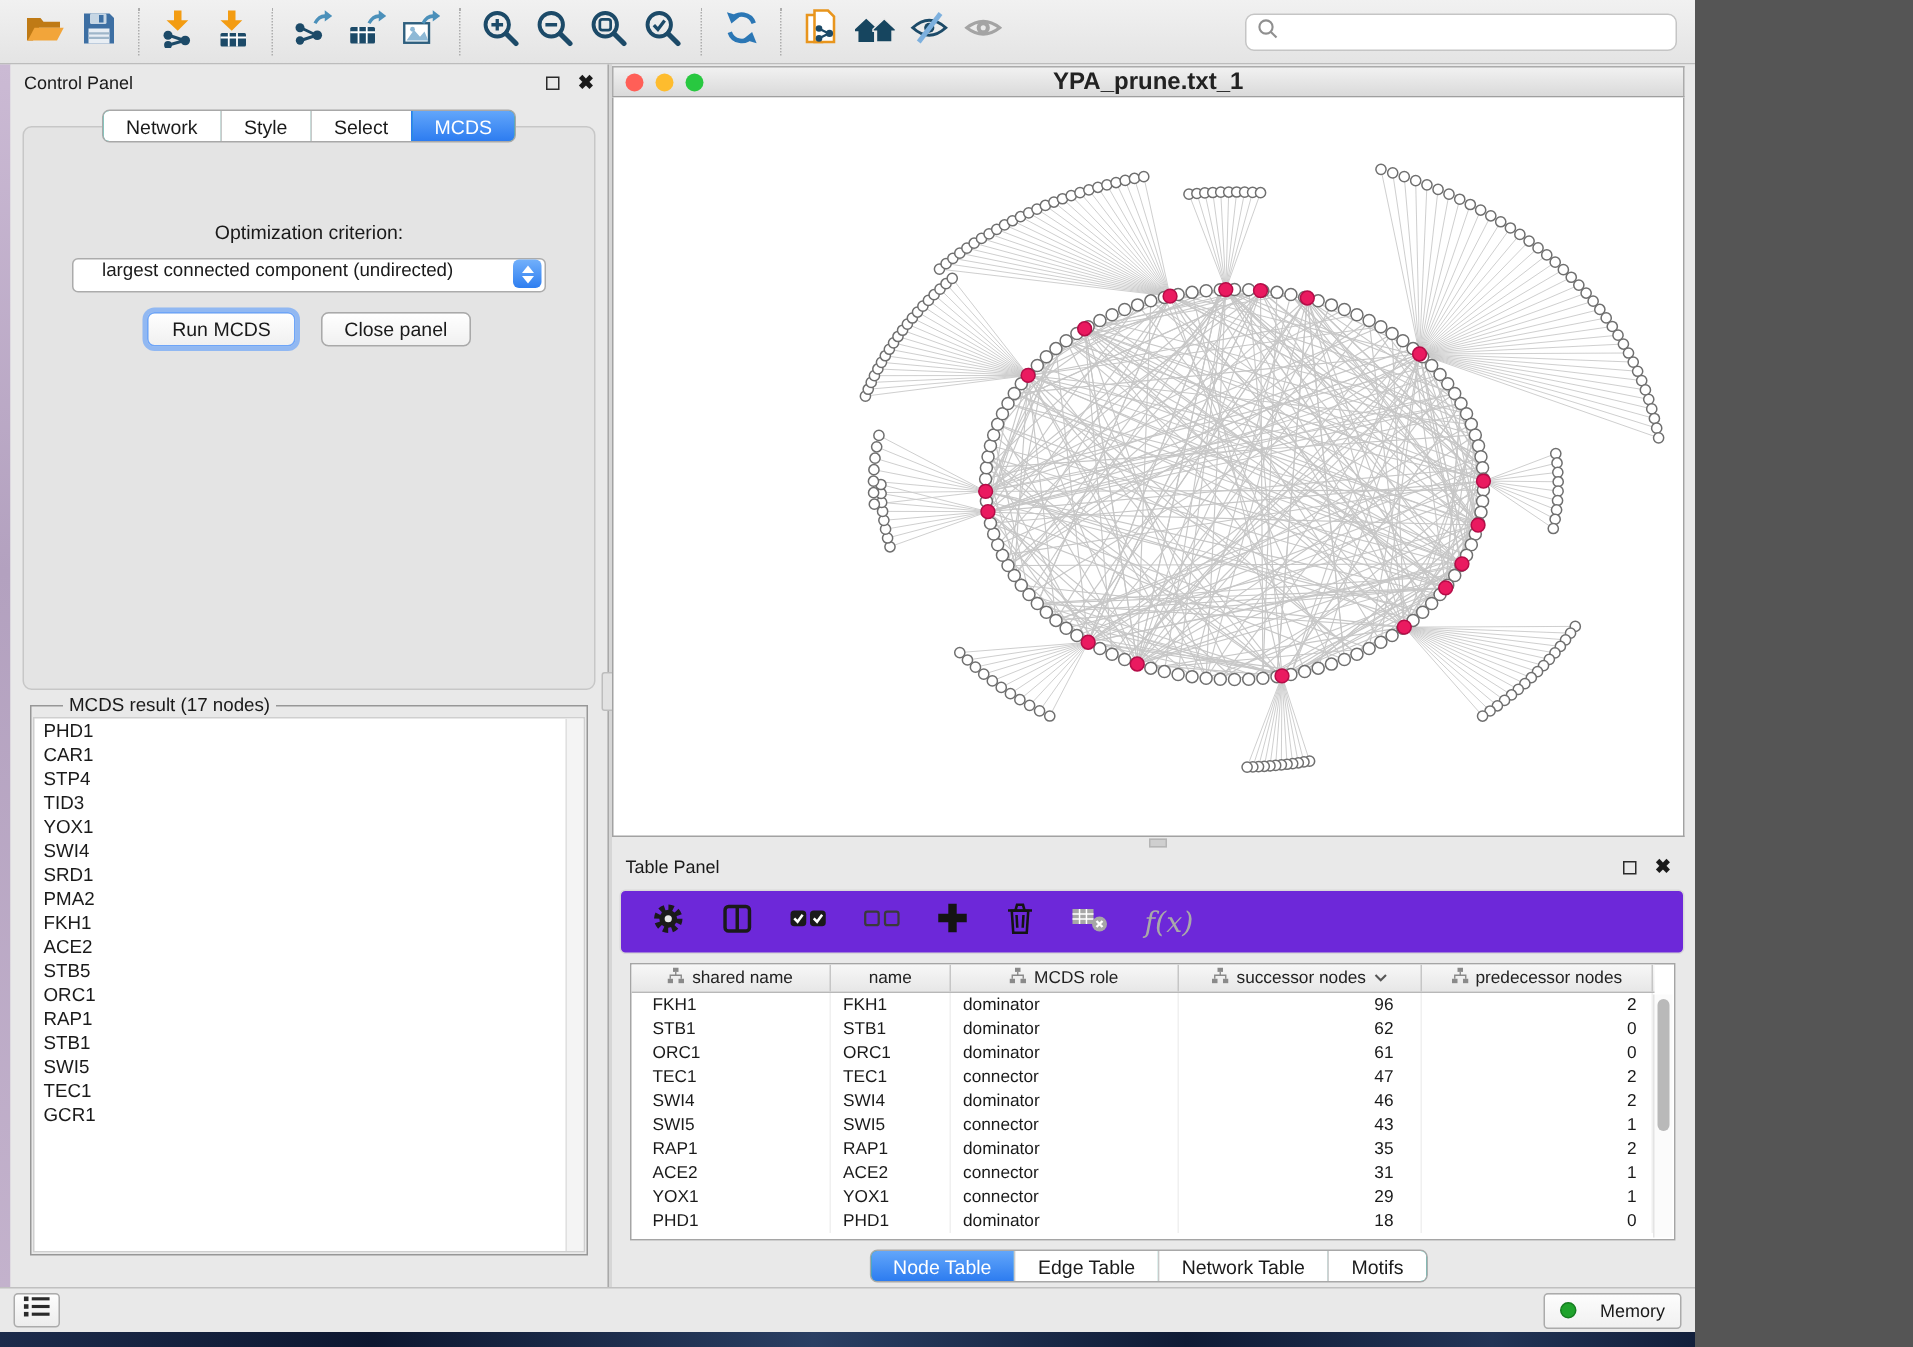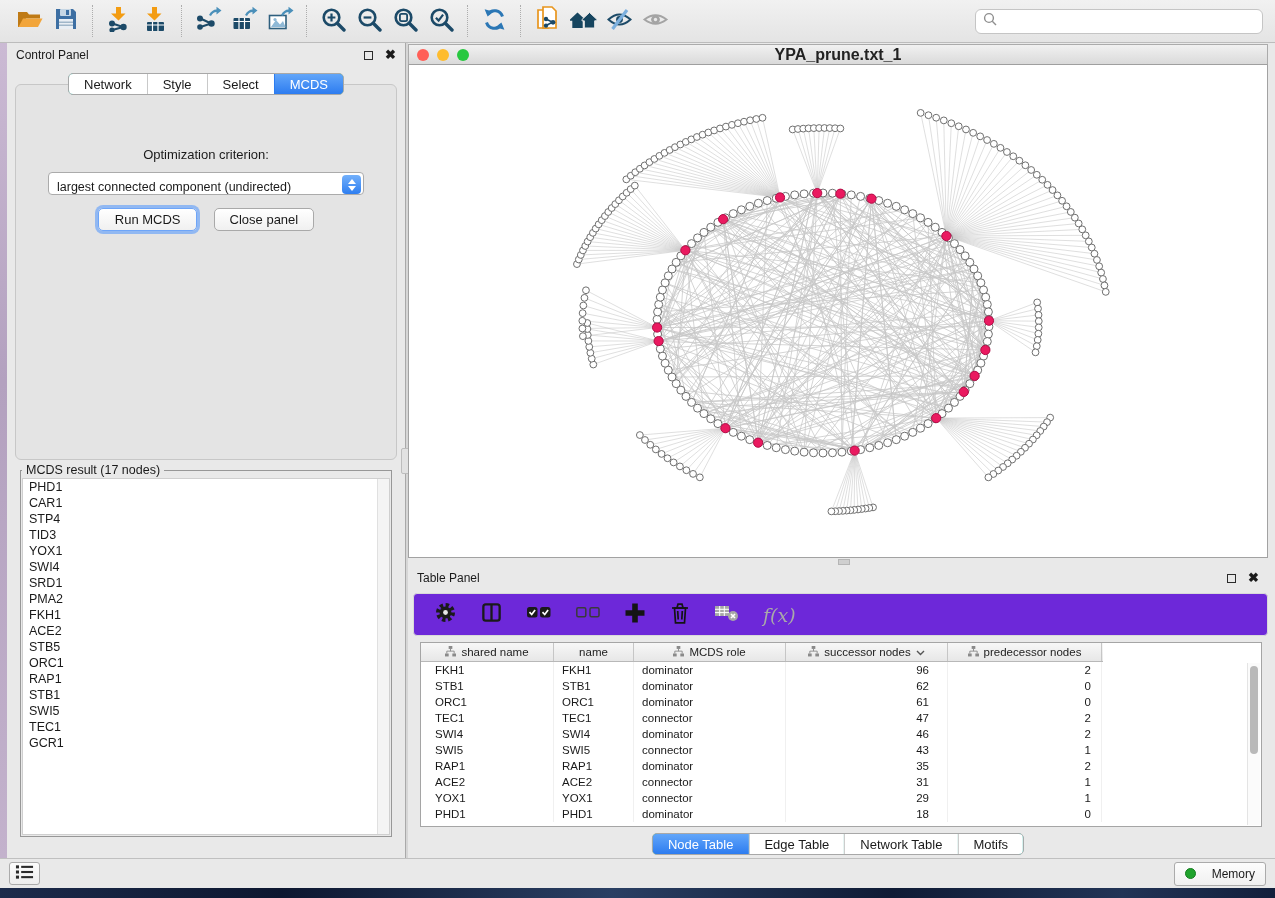--- a/index.html
+++ b/index.html
@@ -1,17 +1,17 @@
 <!DOCTYPE html>
 <html><head>
 <meta charset="utf-8">
 <style>
   html,body{margin:0;padding:0;background:#555;}
   *{box-sizing:border-box;}
-  .app{position:relative;width:1275px;height:898px;background:#e9e9e9;
+  .app{position:relative;width:1130px;height:898px;background:#e9e9e9;
        font-family:"Liberation Sans",sans-serif;overflow:hidden;color:#1a1a1a;}
 
   
   .toolbar{position:absolute;top:0;left:0;right:0;height:43px;
     background:linear-gradient(#f1f1f1,#e4e4e4);border-bottom:1px solid #bcbcbc;
     display:flex;align-items:center;padding:0 12px;}
   .tb-btn{width:36px;height:36px;display:flex;align-items:center;justify-content:center;border-radius:4px;}
   .tb-btn.disabled{opacity:.9;}
   .tb-sep{width:0;height:32px;border-left:1px dotted #adadad;margin:0 8px;}
   .search-wrap{margin-left:auto;width:288px;height:25px;background:#fff;border:1px solid #c5c5c5;
@@ -36,32 +36,32 @@
   .tab-box{position:absolute;left:8px;right:8px;top:41px;height:376px;background:#e4e4e4;
     border:1px solid #c7c7c7;border-radius:6px;}
   .seg-tabs{position:absolute;left:50%;transform:translateX(-50%);display:inline-flex;
     background:#14b8a6;border:1px solid #a8a8a8;border-radius:5px;overflow:hidden;height:22px;z-index:3;}
   .ctrl-tabs{top:30px;}
   .seg{padding:3px 15px 0 15px;font-size:13px;border-left:1px solid #c9c9c9;white-space:nowrap;background:#fff;}
   .seg:first-child{border-left:none;}
   .seg.sel{background:linear-gradient(#62a6fa,#2d7cf0);color:#fff;border-left-color:#2d7cf0;}
   .opt-label{margin-top:62px;text-align:center;font-size:13px;}
   .combo{margin:10px auto 0 auto;width:316px;height:23px;background:#fff;border:1px solid #ababab;
-    border-radius:4px;display:flex;align-items:flex-end;padding-left:8px;font-size:12.5px;}
+    border-radius:4px;display:flex;align-items:flex-start;padding-left:19px;font-size:12.5px;}
   .combo .stepper{margin-left:auto;margin-right:2px;width:19px;height:19px;border-radius:4px;
     background:linear-gradient(#72b0fb,#2e7ef0);display:flex;flex-direction:column;align-items:center;justify-content:center;gap:2px;}
   .stp-up{width:0;height:0;border-left:4px solid transparent;border-right:4px solid transparent;border-bottom:5px solid #fff;}
   .stp-dn{width:0;height:0;border-left:4px solid transparent;border-right:4px solid transparent;border-top:5px solid #fff;}
   .btn-row{margin-top:13px;display:flex;justify-content:center;gap:17px;}
   .mac-btn{height:23px;padding:0 15px;background:linear-gradient(#fff,#f0f0f0);
     border:1px solid #a9a9a9;border-radius:5px;font-size:13px;display:flex;align-items:center;}
   .mac-btn.focus{box-shadow:0 0 0 3px rgba(110,165,248,.7);border-color:#6ea5f8;padding-left:16px;}
   .result-group{position:absolute;left:13px;right:13px;top:420px;height:374px;
     border:1px solid #979797;margin:0;padding:1px;}
-  .result-group legend{font-size:12.5px;padding:0 4px;margin-left:0;}
+  .result-group legend{font-size:12.5px;padding:0 4px;margin-left:20px;}
   .result-list{position:relative;height:100%;background:#fff;border:1px solid #cfcfcf;overflow:hidden;}
   .result-item{font-size:12.5px;line-height:16px;padding-left:6px;}
   .list-track{position:absolute;right:0;top:0;bottom:0;width:12px;background:#f4f4f4;border-left:1px solid #e0e0e0;}
 
   
   .net-window{position:absolute;top:1px;left:0;right:7px;}
   .net-titlebar{height:21px;background:linear-gradient(#f1f1f1,#dadada);border:1px solid #ababab;
     border-bottom:1px solid #9f9f9f;position:relative;display:flex;align-items:center;}
   .lights{display:flex;gap:8px;margin-left:8px;}
   .light{width:12px;height:12px;border-radius:50%;display:inline-block;}

